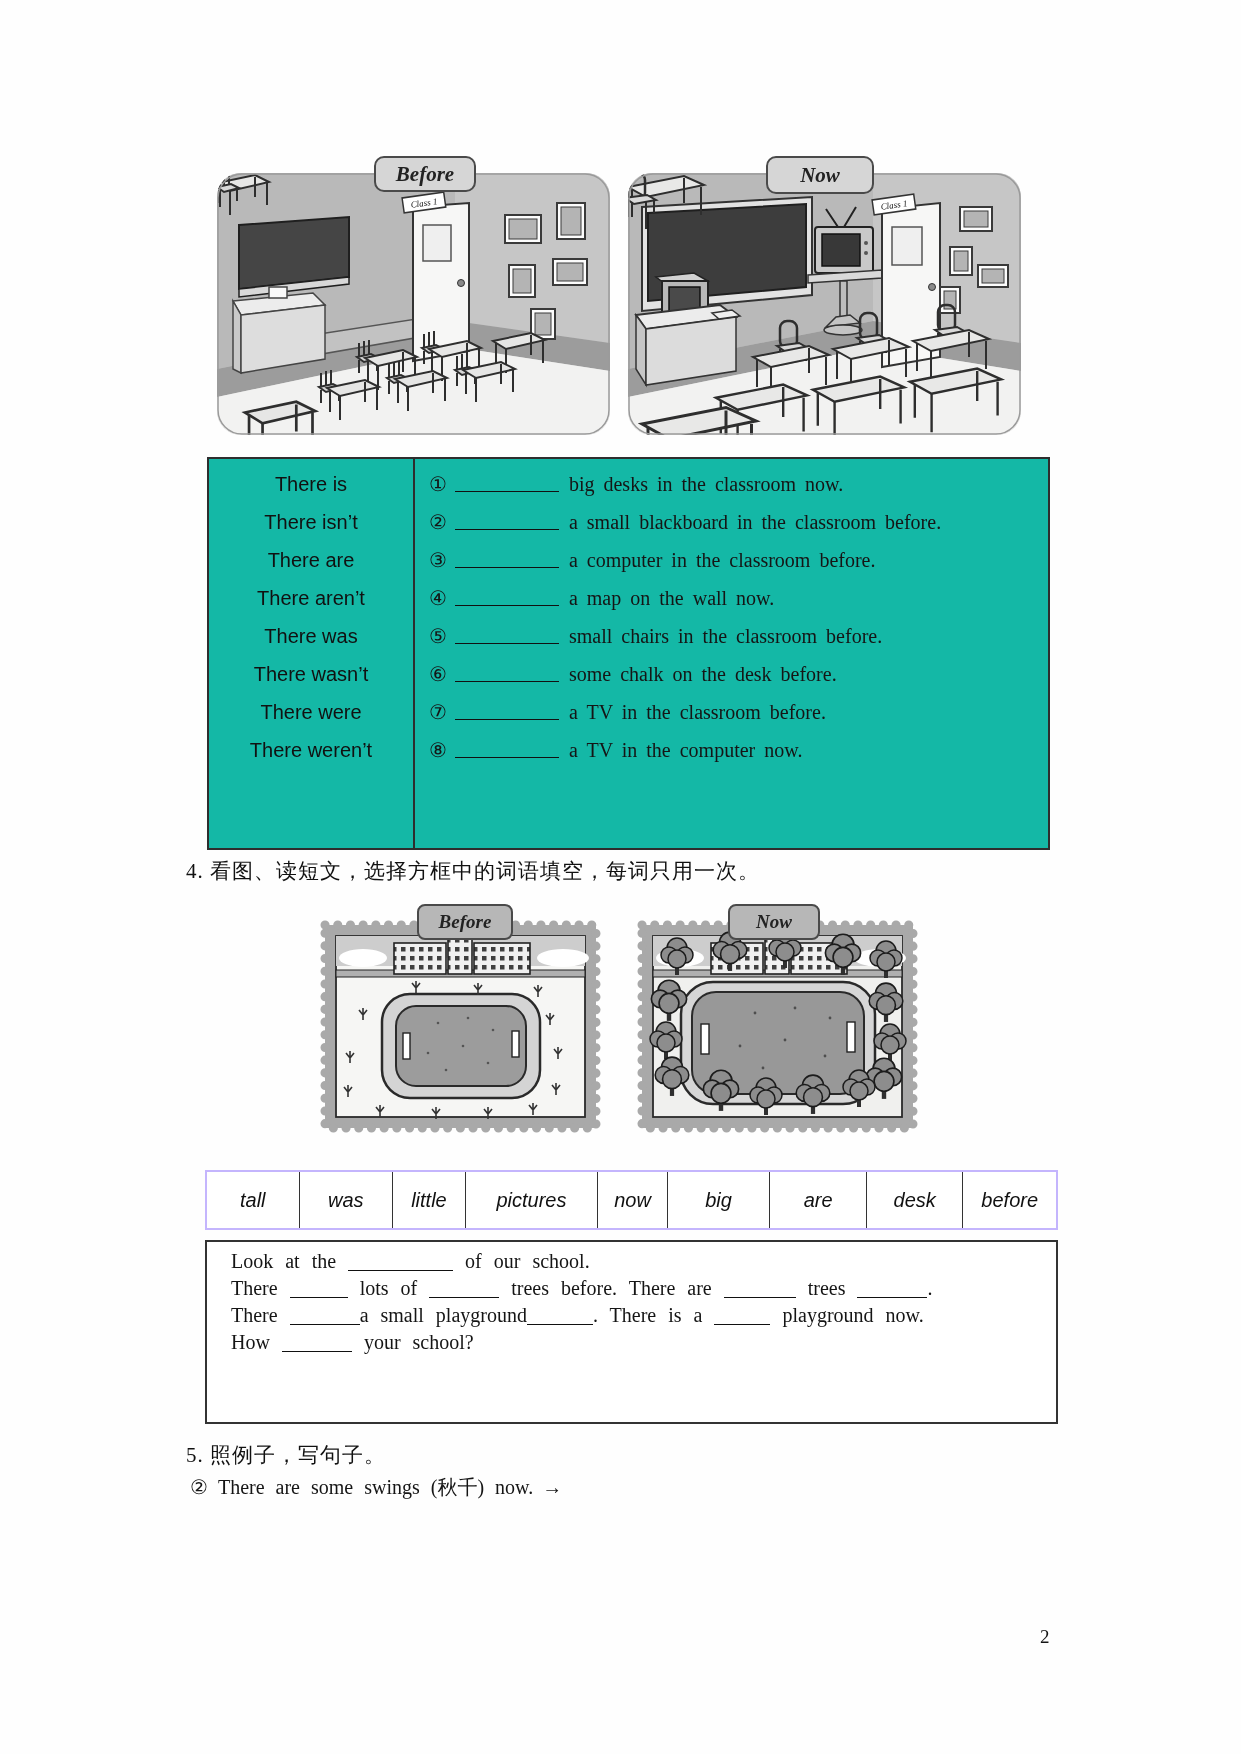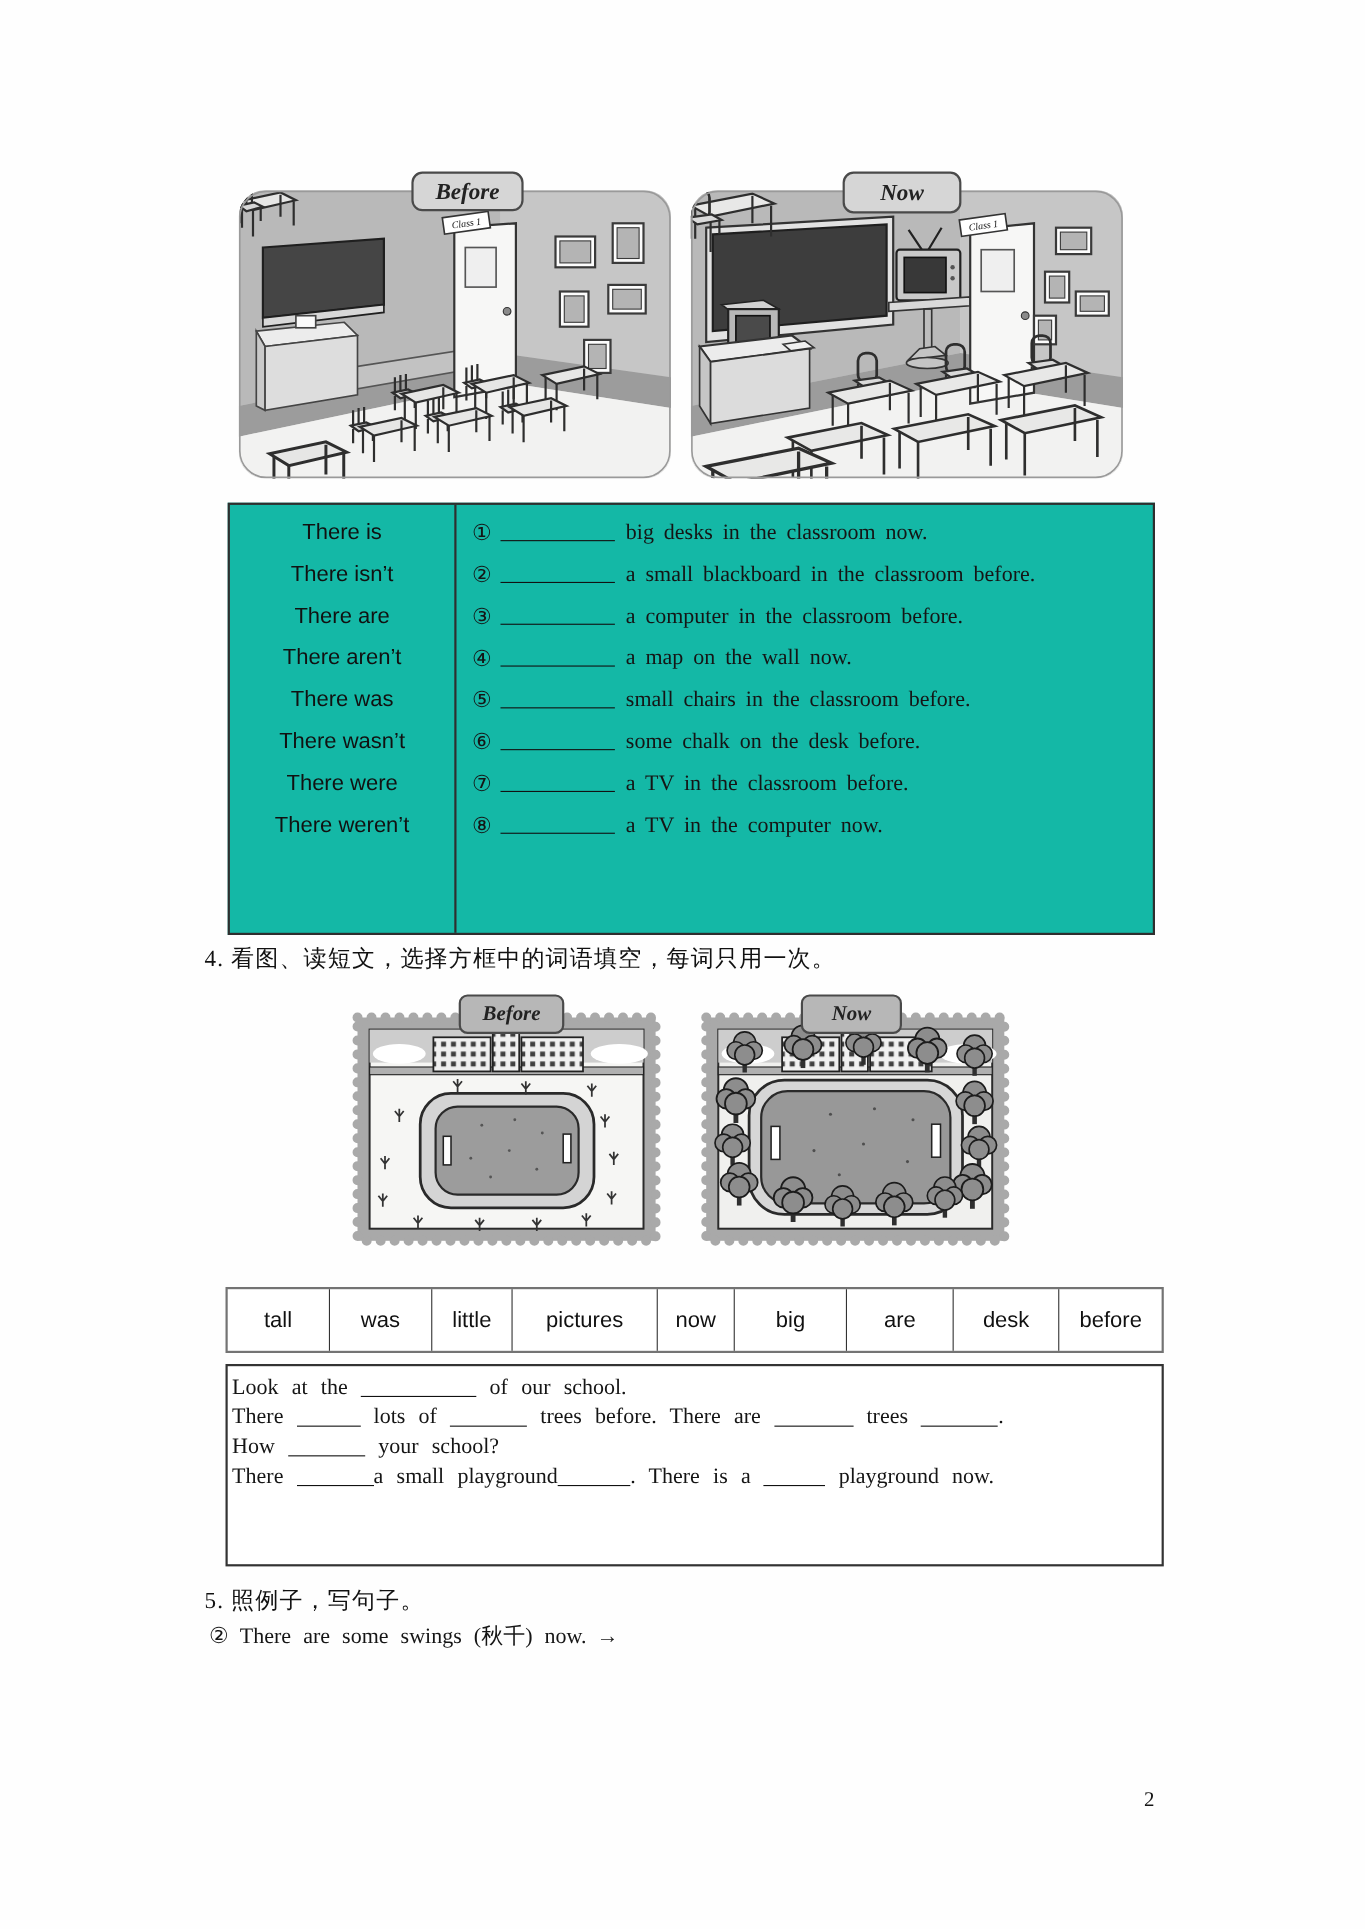--- a/index.html
+++ b/index.html
@@ -23,29 +23,29 @@
   .phrase{justify-content:center;font-family:"Liberation Sans", sans-serif;font-size:20px;color:#111;}
   .item{padding-left:14px;font-size:20px;word-spacing:4px;}
   .inum{font-size:20px;margin-right:8px;}
   .blank{display:inline-block;border-bottom:1.6px solid #111;height:15px;vertical-align:-3px;}
   .itxt{margin-left:10px;}
 
   
   .cn-heading{font-size:21px;color:#111;letter-spacing:1px;}
 
   
-  #word-bank{left:205px;top:1170px;width:853px;height:60px;border:2px solid #737373;
-             box-sizing:border-box;display:flex;background:#fff;}
+  #word-bank{left:205px;top:1170px;width:853px;height:60px;border:2px solid #c4b5fd;
+             box-sizing:border-box;display:flex;background:#fff;font-style:italic;}
   .wb-cell{display:flex;align-items:center;justify-content:center;border-right:1.5px solid #333;
            box-sizing:border-box;font-family:"Liberation Sans", sans-serif;font-size:20px;color:#111;}
   .wb-cell:last-child{border-right:none;}
 
   
   #cloze-box{left:205px;top:1240px;width:853px;height:184px;border:2px solid #333;
-             box-sizing:border-box;background:#fff;padding:6px 4px;}
+             box-sizing:border-box;background:#fff;padding:6px 24px;}
   .cloze-line{font-size:20px;line-height:27px;word-spacing:7px;white-space:nowrap;}
 
   
   #sentence-list{left:190px;top:1474px;width:900px;}
   .sent-row{font-size:20px;word-spacing:6px;margin-bottom:25px;height:21px;}
   .snum{margin-right:10px;}
   .sarrow{margin:0 9px;}
   .sans{font-style:italic;}
 
   #page-number{left:1040px;top:1626px;font-size:19px;}
@@ -418,22 +418,22 @@
       <div class="wb-cell" style="width: 70px;">now</div>
       <div class="wb-cell" style="width: 103px;">big</div>
       <div class="wb-cell" style="width: 97px;">are</div>
       <div class="wb-cell" style="width: 97px;">desk</div>
       <div class="wb-cell" style="width: 93px;">before</div>
     </div>
 
   <div id="cloze-box" class="abs">
       <div class="cloze-line"><span class="ctext">Look at the </span><span class="blank" style="width: 105px;"></span><span class="ctext"> of our school.</span></div>
       <div class="cloze-line"><span class="ctext">There </span><span class="blank" style="width: 58px;"></span><span class="ctext"> lots of </span><span class="blank" style="width: 70px;"></span><span class="ctext"> trees before. There are </span><span class="blank" style="width: 72px;"></span><span class="ctext"> trees </span><span class="blank" style="width: 70px;"></span><span class="ctext">.</span></div>
+      <div class="cloze-line"><span class="ctext">There </span><span class="blank" style="width: 70px;"></span><span class="ctext">a small playground</span><span class="blank" style="width: 66px;"></span><span class="ctext">. There is a </span><span class="blank" style="width: 56px;"></span><span class="ctext"> playground now.</span></div>
       <div class="cloze-line"><span class="ctext">How </span><span class="blank" style="width: 70px;"></span><span class="ctext"> your school?</span></div>
-      <div class="cloze-line"><span class="ctext">There </span><span class="blank" style="width: 70px;"></span><span class="ctext">a small playground</span><span class="blank" style="width: 66px;"></span><span class="ctext">. There is a </span><span class="blank" style="width: 56px;"></span><span class="ctext"> playground now.</span></div>
     </div>
 
   <div class="abs cn-heading" style="left:186px;top:1441px">5. 照例子，写句子。</div>
 
   <div id="sentence-list" class="abs">
       <div class="sent-row"><span class="snum">②</span><span class="stext">There are some swings (秋千) now.</span><span class="sarrow">→</span><span class="sans"></span></div>
     </div>
 
   <div id="page-number" class="abs">2</div>
 </div>

